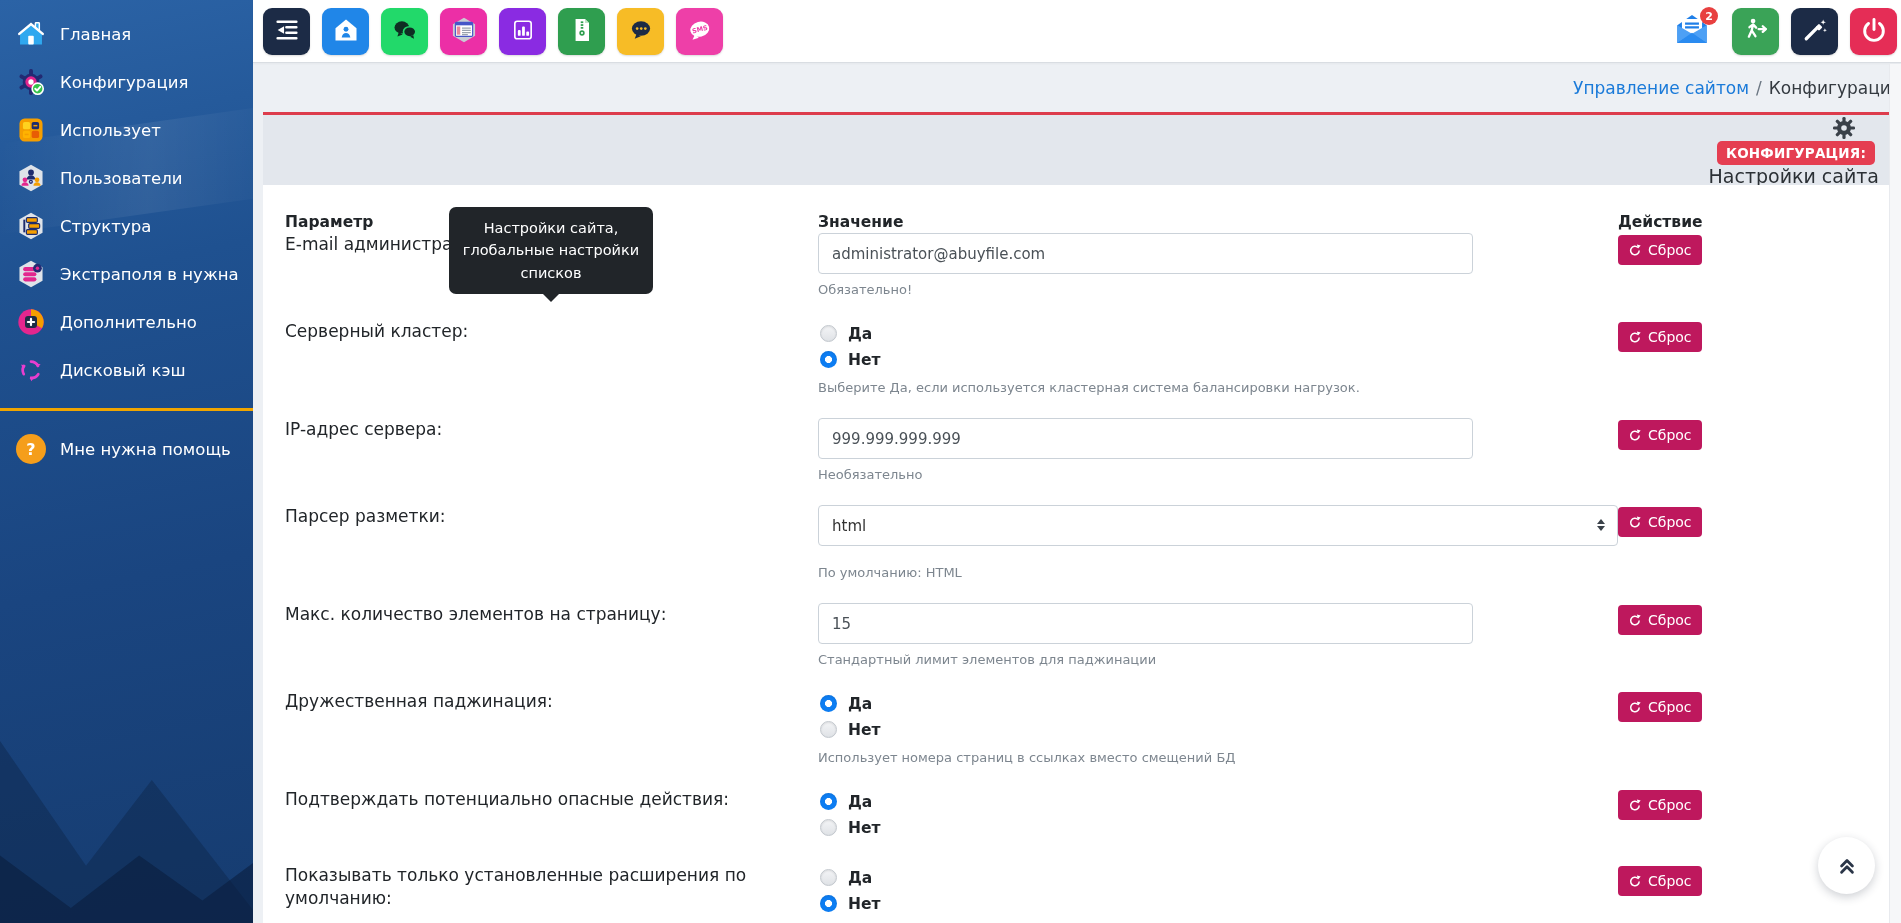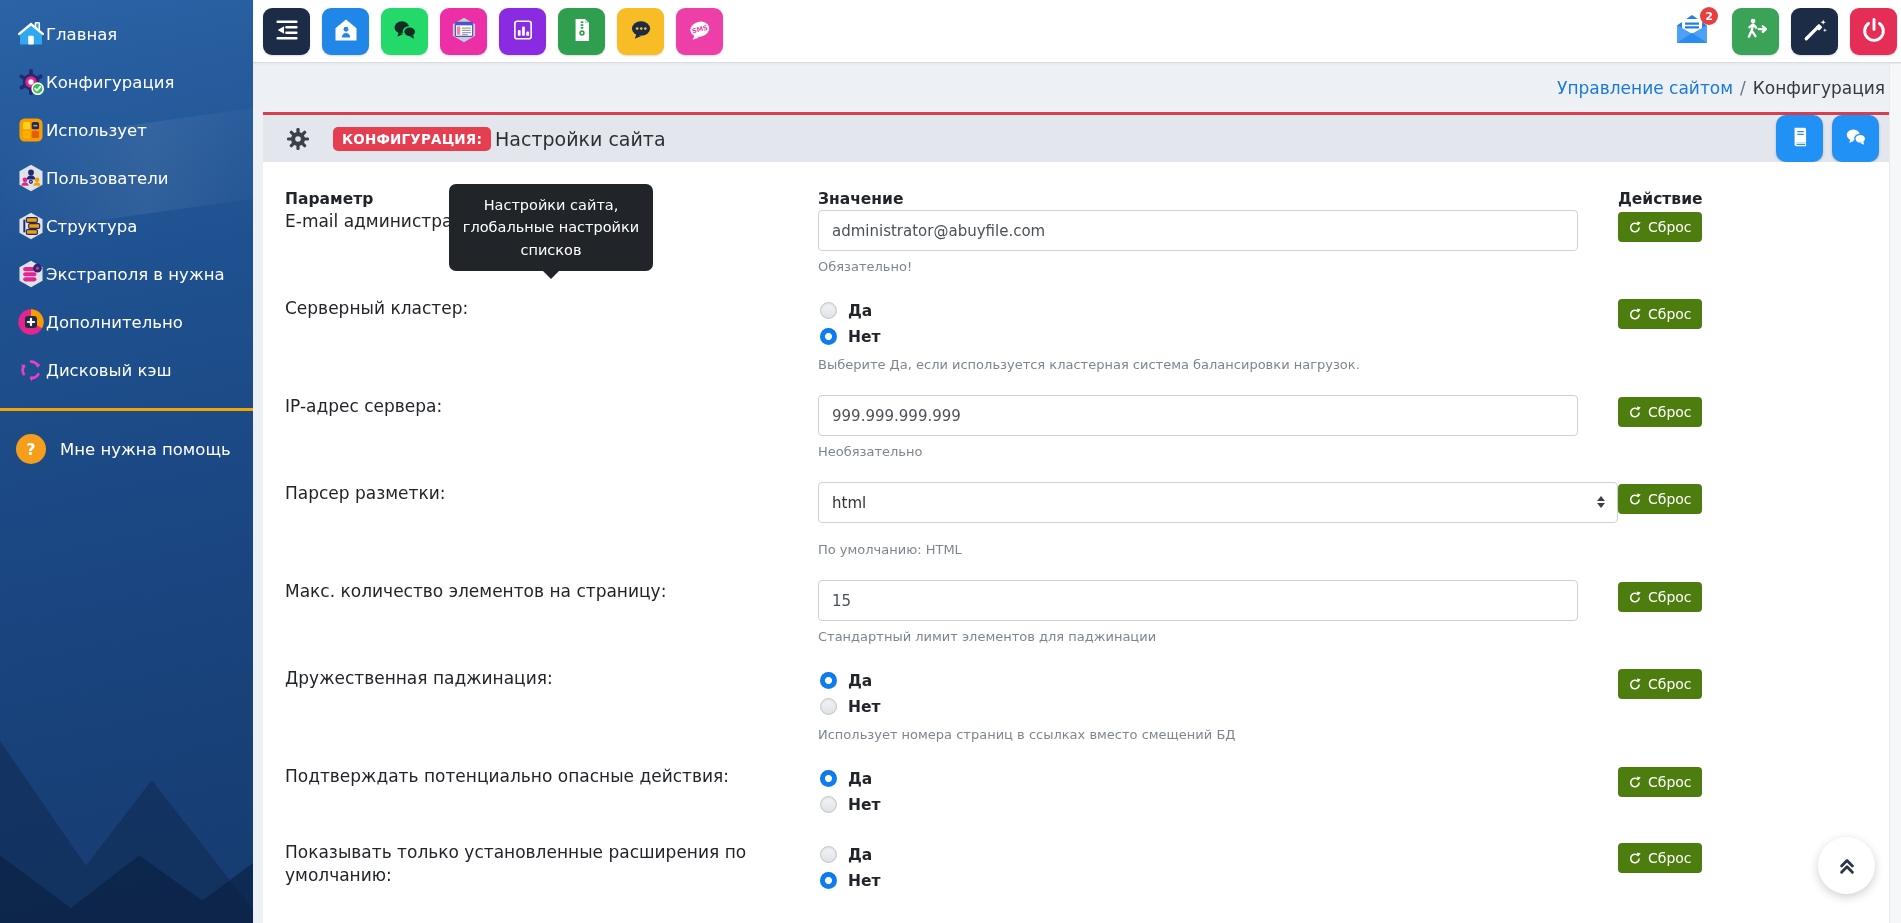--- a/index.html
+++ b/index.html
@@ -9,21 +9,21 @@
   
   .sidebar { position:relative; width:253px; flex:0 0 253px; height:100%;
     background:linear-gradient(168deg,#2b63a6 0%,#1f5190 30%,#1a4580 62%,#163c70 100%); overflow:hidden; }
   .sidebar::before { content:""; position:absolute; left:-40px; top:120px; width:420px; height:90px;
     background:linear-gradient(100deg,rgba(255,255,255,0) 10%,rgba(255,255,255,.07) 45%,rgba(255,255,255,0) 80%);
     transform:rotate(-8deg); }
   .mountain { position:absolute; bottom:0; left:0; width:100%; }
   .mt1 { height:260px; background:rgba(14,38,74,.45); clip-path:polygon(0 100%,0 30%,34% 78%,60% 45%,100% 95%,100% 100%); }
   .mt2 { height:150px; background:rgba(10,28,58,.55); clip-path:polygon(0 100%,0 55%,28% 90%,55% 55%,80% 85%,100% 60%,100% 100%); }
   .nav { position:relative; z-index:2; padding-top:10px; }
-  .nav-item { display:flex; align-items:center; height:48px; padding:0 10px 0 16px;
+  .nav-item { display:flex; align-items:center; gap:14px; height:48px; padding:0 10px 0 16px;
     color:#fff; font-size:16.5px; cursor:pointer; text-decoration:none; white-space:nowrap; }
   .nav-item .ic { width:30px; height:30px; flex:0 0 30px; display:flex; align-items:center; justify-content:center; }
   .nav-item .ic svg { width:30px; height:30px; }
   .nav-item .ic.small svg { width:26px; height:26px; }
   .side-divider { height:3px; background:#f0a500; margin:14px 0 14px 0; }
   .help-item { display:flex; align-items:center; gap:14px; height:48px; padding:0 10px 0 16px; color:#fff; font-size:16.5px; cursor:pointer; }
   .help-circle { width:30px; height:30px; border-radius:50%; background:#f59e1b; color:#fff; font-weight:bold;
     font-size:16px; display:flex; align-items:center; justify-content:center; }
 
   
@@ -36,62 +36,62 @@
   .tb-btn { width:47px; height:47px; border:none; border-radius:9px; display:flex; align-items:center; justify-content:center;
     cursor:pointer; box-shadow:0 1px 2px rgba(0,0,0,.15); }
   .tb-btn svg { width:28px; height:28px; }
   .tb-right { margin-left:auto; display:flex; align-items:center; gap:12px; }
   .mail-wrap { position:relative; width:48px; height:44px; display:flex; align-items:center; justify-content:center; cursor:pointer; margin-right:4px; }
   .mail-wrap svg { width:40px; height:34px; }
   .mail-badge { position:absolute; top:-2px; right:-2px; min-width:18px; height:18px; padding:0 4px; border-radius:9px;
     background:#e84040; color:#fff; font-size:11px; font-weight:bold; display:flex; align-items:center; justify-content:center; }
 
   
-  .crumb-row { height:49px; display:flex; align-items:center; justify-content:flex-end; padding-right:16px;
+  .crumb-row { height:49px; display:flex; align-items:center; justify-content:flex-end; padding-right:0;
     font-size:17px; }
   .crumb-link { color:#1a7ad9; text-decoration:none; cursor:pointer; }
   .crumb-sep { color:#6b7682; margin:0 7px; }
   .crumb-cur { color:#343a40; }
 
   
   .content { padding:0 12px 0 10px; flex:1; display:flex; flex-direction:column; min-height:0; }
-  .panel-head { border-top:3px solid #dd3c4c; background:#e3e7ed; height:73px; display:flex; align-items:center;
-    padding:0 10px 0 22px; }
+  .panel-head { border-top:3px solid #dd3c4c; background:#e3e7ed; height:73px; display:flex; align-items:flex-end;
+    padding:0 10px 0 22px;flex-direction:column; }
   .gear-ic { width:26px; height:26px; margin-right:22px; }
   .cfg-badge { background:#e53e51; color:#fff; font-weight:bold; font-size:13.5px; letter-spacing:.2px;
     padding:4px 9px; border-radius:5px; margin-right:4px; }
   .panel-title { font-size:19px; color:#2b3035; }
   .panel-actions { margin-left:auto; display:flex; gap:9px; }
   .pa-btn { width:47px; height:47px; border:none; border-radius:10px; background:#2291f5; display:flex; align-items:center;
     justify-content:center; cursor:pointer; box-shadow:0 1px 3px rgba(0,0,0,.2); }
   .pa-btn svg { width:26px; height:26px; }
 
   
   .card { background:#fff; flex:1; padding:28px 22px 10px 22px; position:relative; }
   .thead { display:grid; grid-template-columns:533px 800px 1fr; font-size:15.5px; font-weight:bold; margin-bottom:2px; }
   .row { display:grid; grid-template-columns:533px 800px 1fr; margin-bottom:23px; align-items:start; }
   .p-label { font-size:17px; color:#212529; line-height:1.35; padding-right:30px; }
-  .val input.txt { width:760px; height:41px; border:1px solid #cbd2d9; border-radius:4px; padding:0 13px;
+  .val input.txt { width:655px; height:41px; border:1px solid #cbd2d9; border-radius:4px; padding:0 13px;
     font-size:15px; color:#4a5157; font-family:inherit; background:#fff; }
   .hint { font-size:13px; color:#7d868f; margin-top:8px; }
   .hint.big-gap { margin-top:19px; }
   .radio-line { display:flex; align-items:center; gap:11px; height:25px; margin:1px 0; padding-left:2px; }
   .radio-line label { font-size:15.5px; font-weight:bold; cursor:pointer; }
   input[type=radio] { appearance:none; -webkit-appearance:none; width:17px; height:17px; border-radius:50%;
     background:linear-gradient(#f4f5f7,#dfe2e6); border:1px solid #c2c7cd; cursor:pointer;
     box-shadow:inset 0 1px 2px rgba(0,0,0,.10); }
   input[type=radio]:checked { border:none; background:radial-gradient(circle,#fff 0 3.2px,#0d7df2 3.8px); }
   .sel-wrap { position:relative; width:782px;margin-top:13px; }
   .sel-wrap select { width:100%; height:41px; border:1px solid #cbd2d9; border-radius:4px; padding:0 13px;
     font-size:15px; color:#333; font-family:inherit; background:#fff; appearance:none; -webkit-appearance:none; cursor:pointer; }
   .sel-arrows { position:absolute; right:13px; top:50%; transform:translateY(-50%); pointer-events:none; display:flex; flex-direction:column; gap:2px; }
   .sel-arrows i { display:block; width:0; height:0; border-left:4.5px solid transparent; border-right:4.5px solid transparent; }
   .sel-arrows .up { border-bottom:5.5px solid #3a4149; }
   .sel-arrows .dn { border-top:5.5px solid #3a4149; }
-  .reset-btn { display:inline-flex; align-items:center; gap:6px; background:#4d7c0f; color:#fff; border:none;
+  .reset-btn { display:inline-flex; align-items:center; gap:6px; background:#be185d; color:#fff; border:none;
     border-radius:4px; height:30px; padding:0 10px; font-size:14px; font-family:inherit; cursor:pointer; margin-top:2px; }
   .reset-btn svg { width:14px; height:14px; }
 
   
   .tooltip { position:absolute; left:186px; top:22px; width:204px; background:#212529; color:#fff; font-size:14.5px;
     line-height:1.55; text-align:center; padding:10px 12px; border-radius:7px; z-index:6; }
   .tooltip::after { content:""; position:absolute; left:50%; bottom:-8px; transform:translateX(-50%);
     border:8px solid transparent; border-top-color:#212529; border-bottom:none; }
 
   

